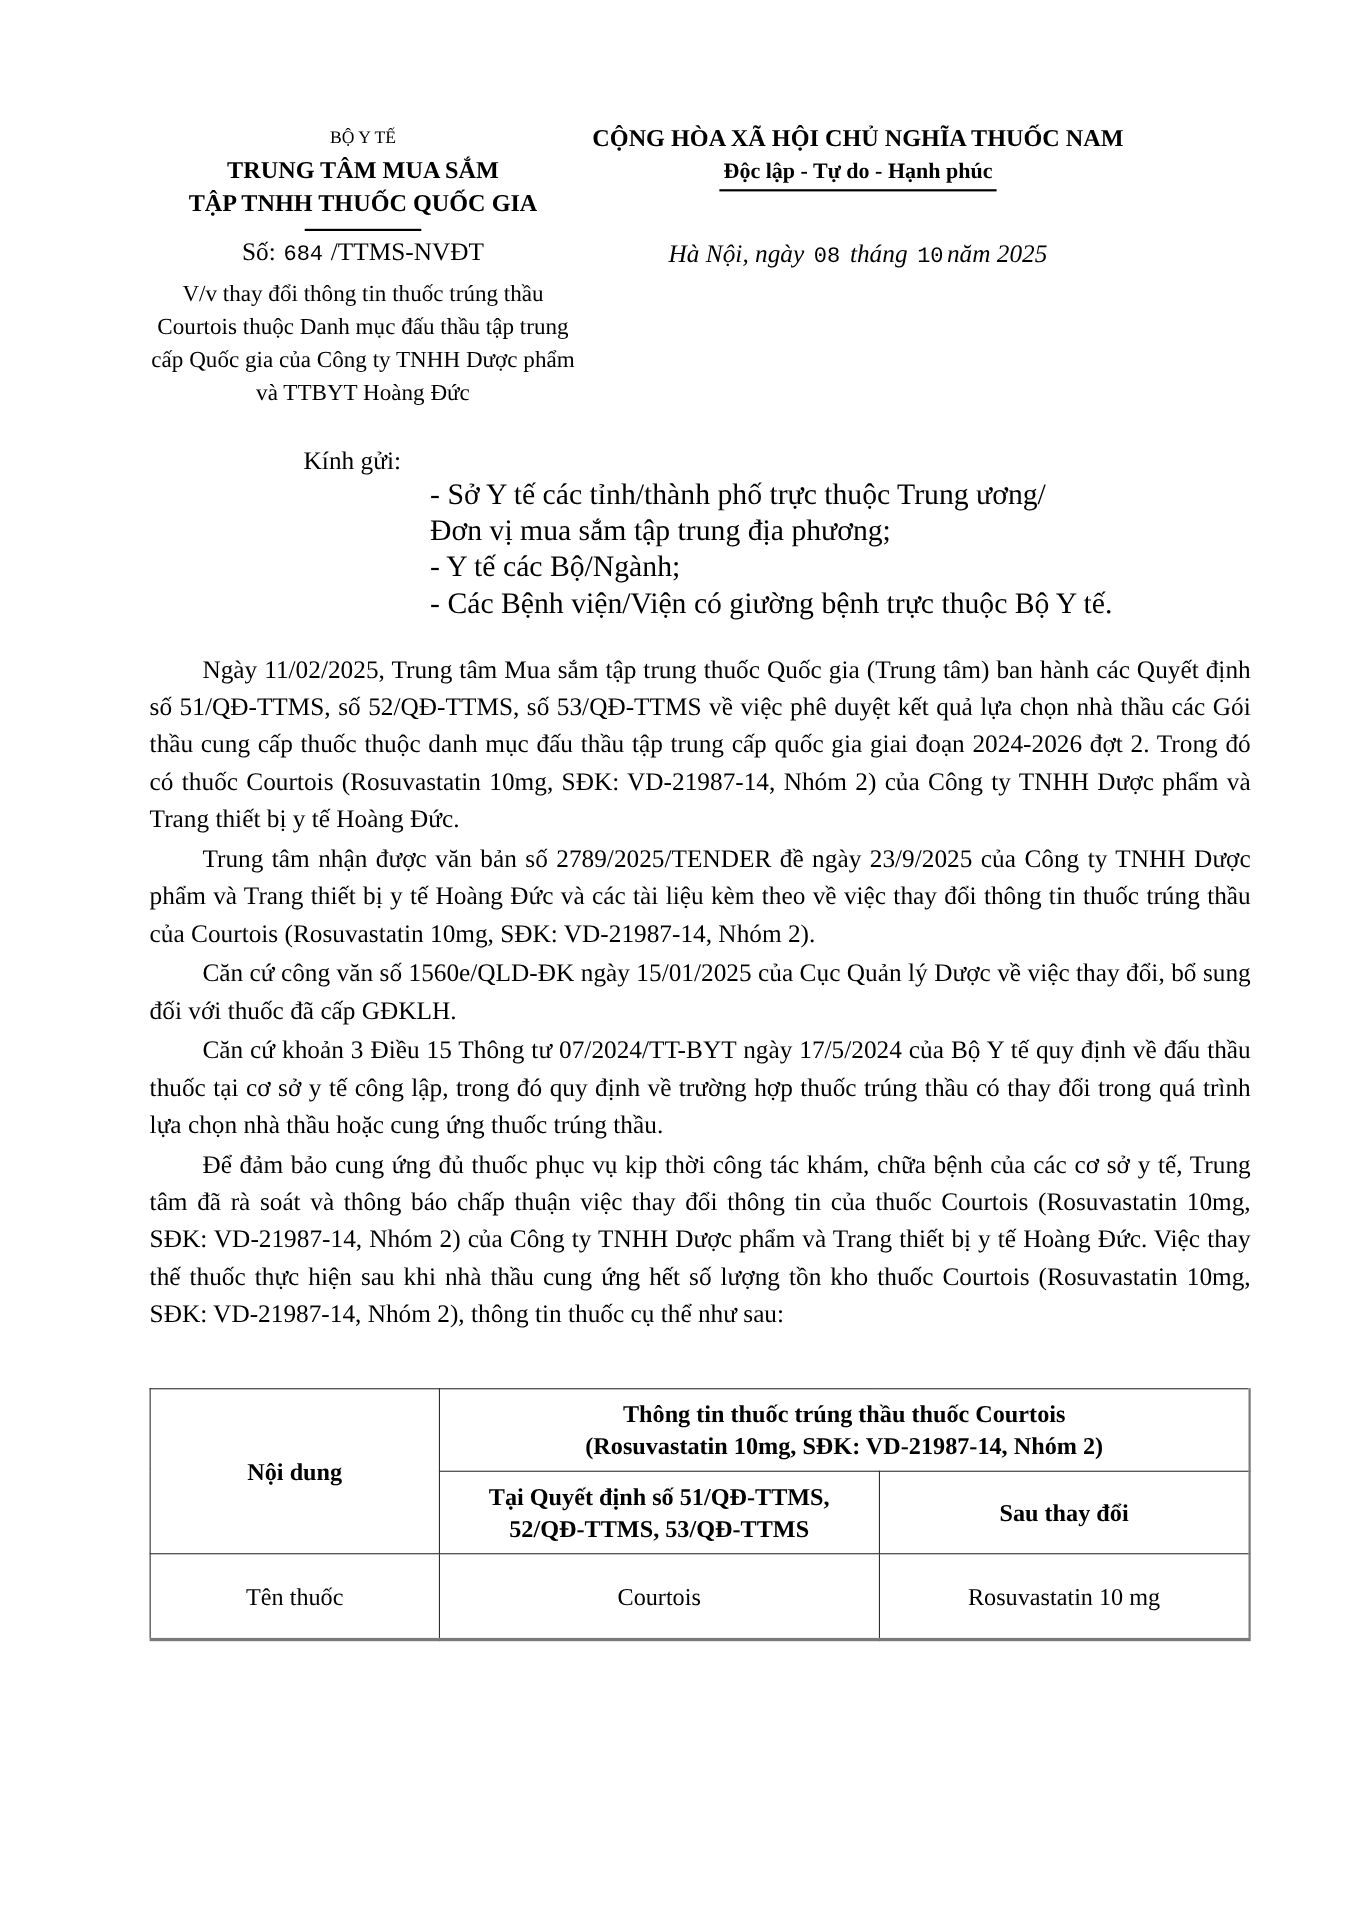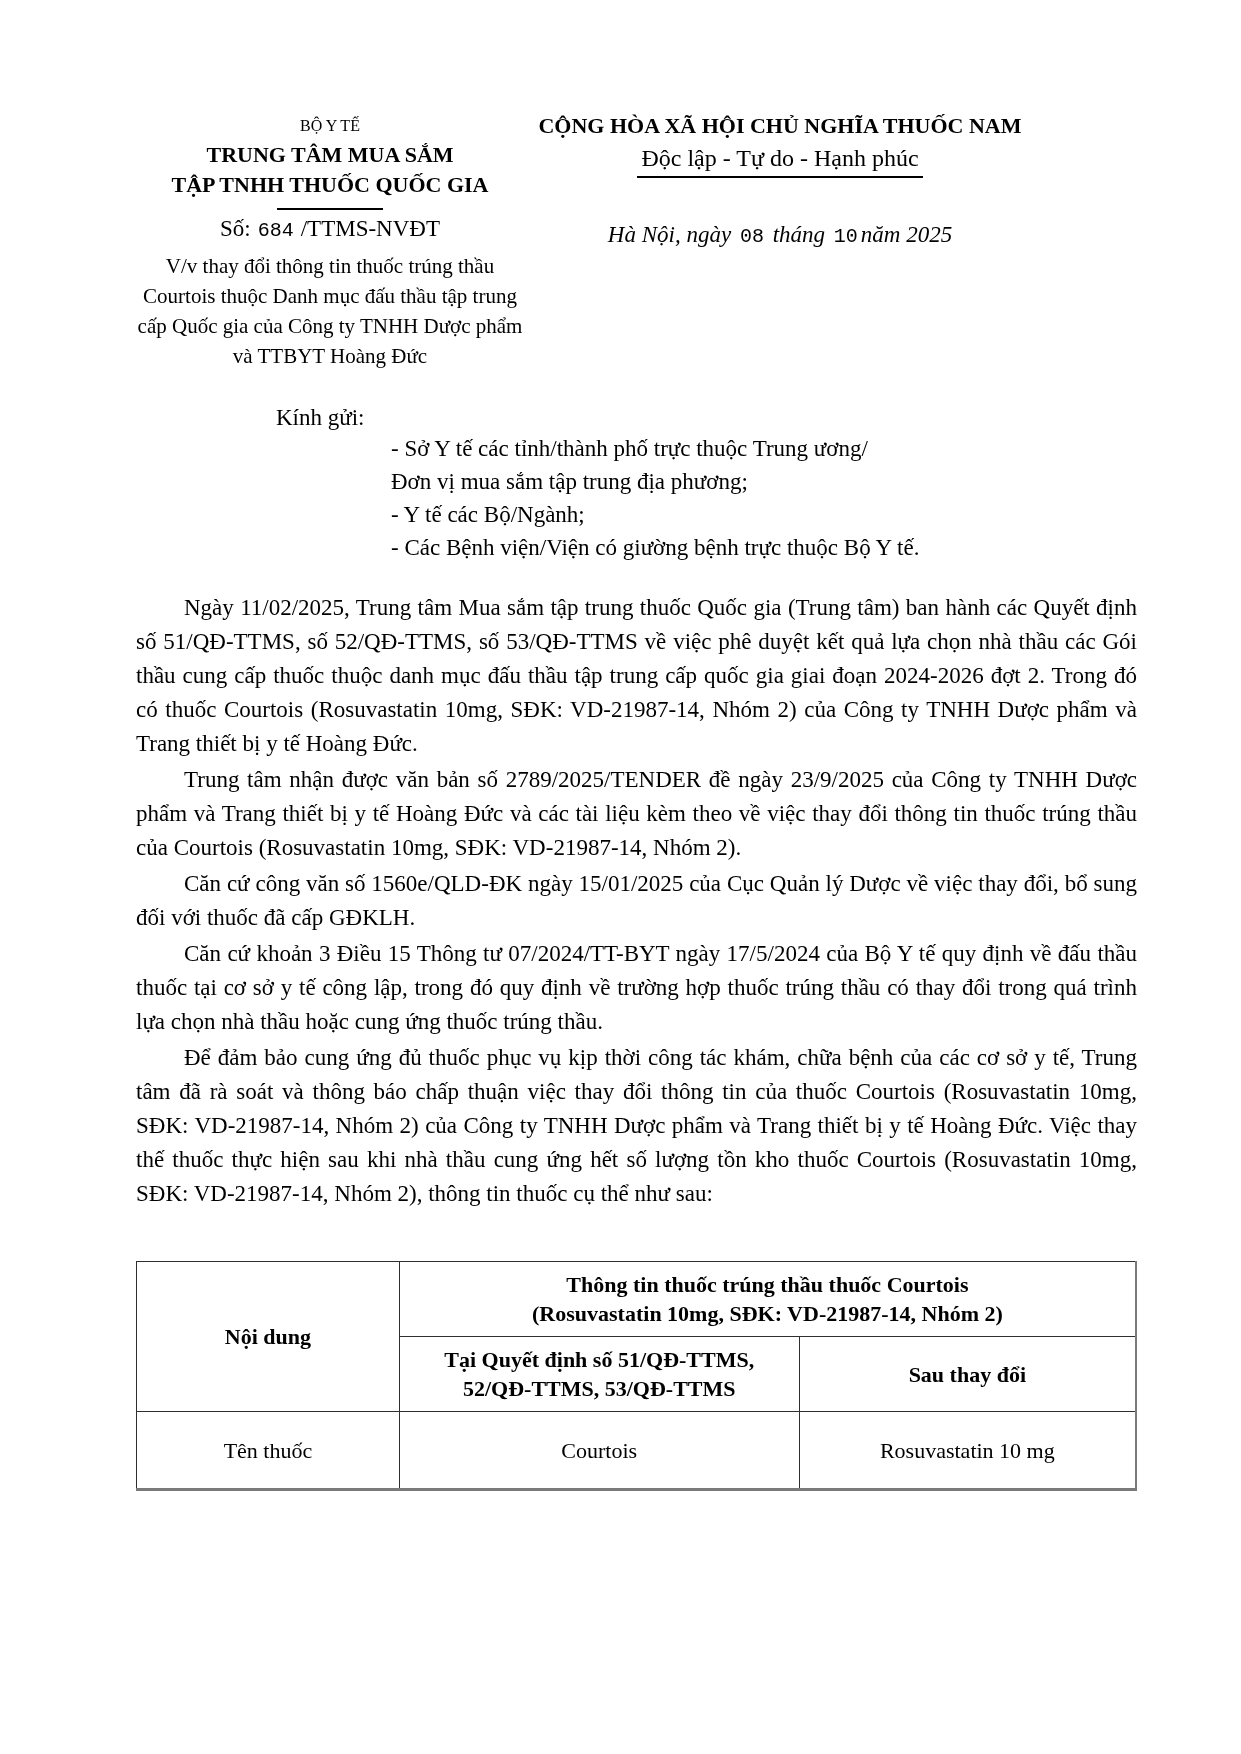--- a/index.html
+++ b/index.html
@@ -18,25 +18,25 @@
   .hdr-left { width:388px; flex-shrink:0; text-align:center; }
   .hdr-right { width:500px; margin-left:6px; text-align:center; }
   .ministry { font-size:16px; line-height:28px;text-align:center; }
   .org { font-size:22px; line-height:30px; font-weight:bold; }
   .divider { width:106px; border-top:2px solid #000; margin:8px auto 6px auto; }
   .doc-number { font-size:23px; margin-top:6px; }
   .filled-number { font-family:Liberation Mono, monospace; font-size:20px; font-style:normal; }
   .doc-number .filled-number { margin:0 7px; }
   .subject { font-size:21px; line-height:30px; margin-top:9px; }
   .republic { font-size:22px; line-height:28px; font-weight:bold; white-space:nowrap; }
-  .motto { display:inline-block; font-size:24px; font-weight:normal; border-bottom:2px solid #000; padding:2px 4px 4px 4px; margin-top:3px; }
+  .motto { display:inline-block; font-size:20px; font-weight:bold; border-bottom:2px solid #000; padding:2px 4px 4px 4px; margin-top:3px; }
   .date-line { font-style:italic; font-size:23px; margin-top:44px; }
   .date-line .filled-number { margin:0 3px; }
   .salutation { font-size:23px; margin:34px 0 0 140px; }
-  .recipients { margin-left:255px; font-size:23px; line-height:33px; margin-top:1px; }
+  .recipients { margin-left:255px; font-size:27px; line-height:33px; margin-top:1px; }
   .body-text { margin-top:27px; font-size:23px; line-height:34px; text-align:justify; }
   .body-text p { margin:0 0 2px 0; text-indent:48px; }
   table.info { border-collapse:collapse; width:100%; margin-top:50px; border-bottom:3px solid #7a7a7a; border-right:2px solid #7a7a7a; }
   table.info td { border:1px solid #2f2f2f; text-align:center; vertical-align:middle; font-size:22px; line-height:29px; padding:8px 10px; }
   td.hdr { font-weight:bold; }
   .pre { white-space:pre-line; }
   .row-data td { height:60px; }
 </style>
 </head>
 <body>

